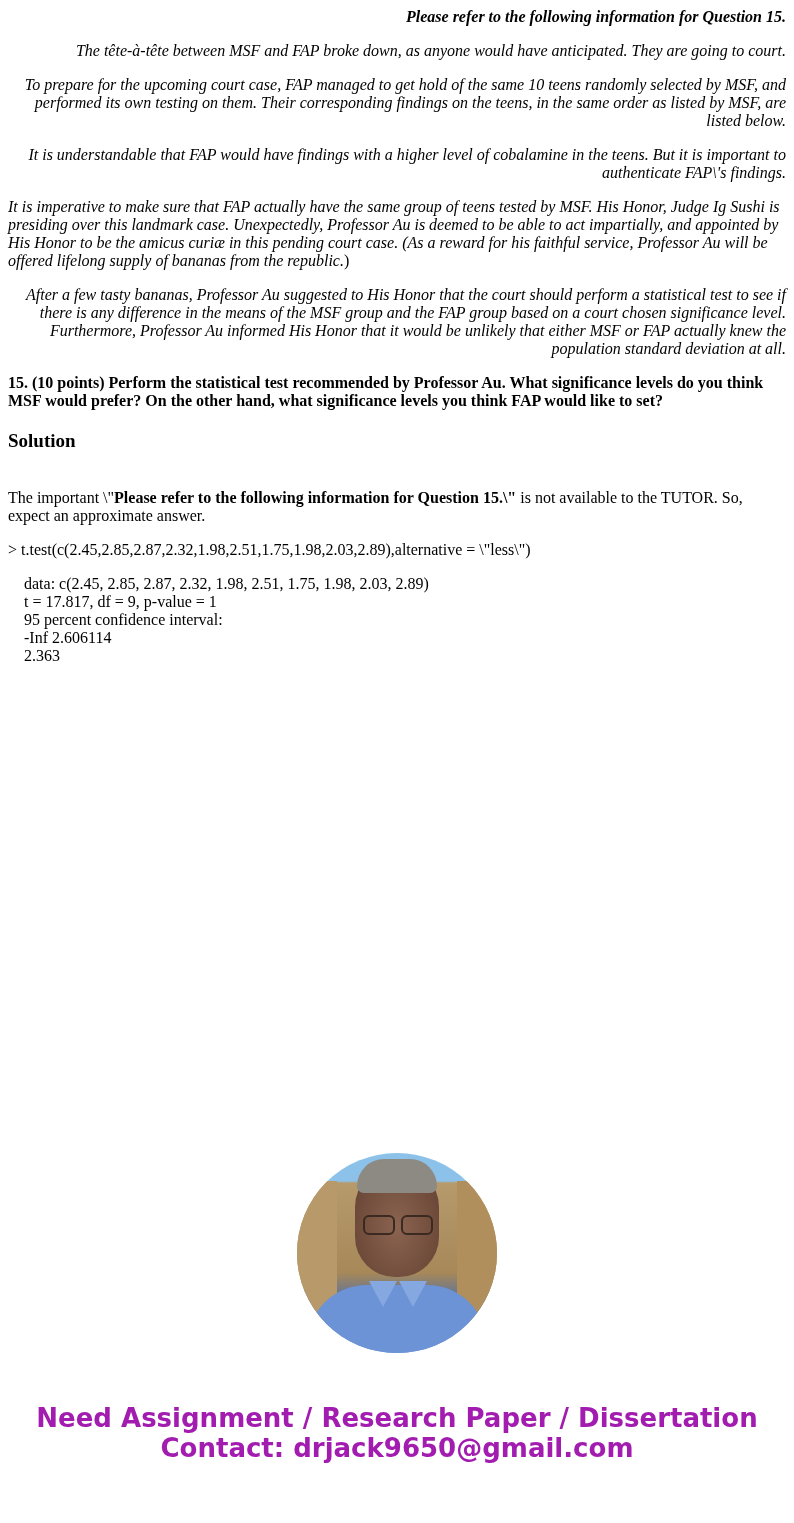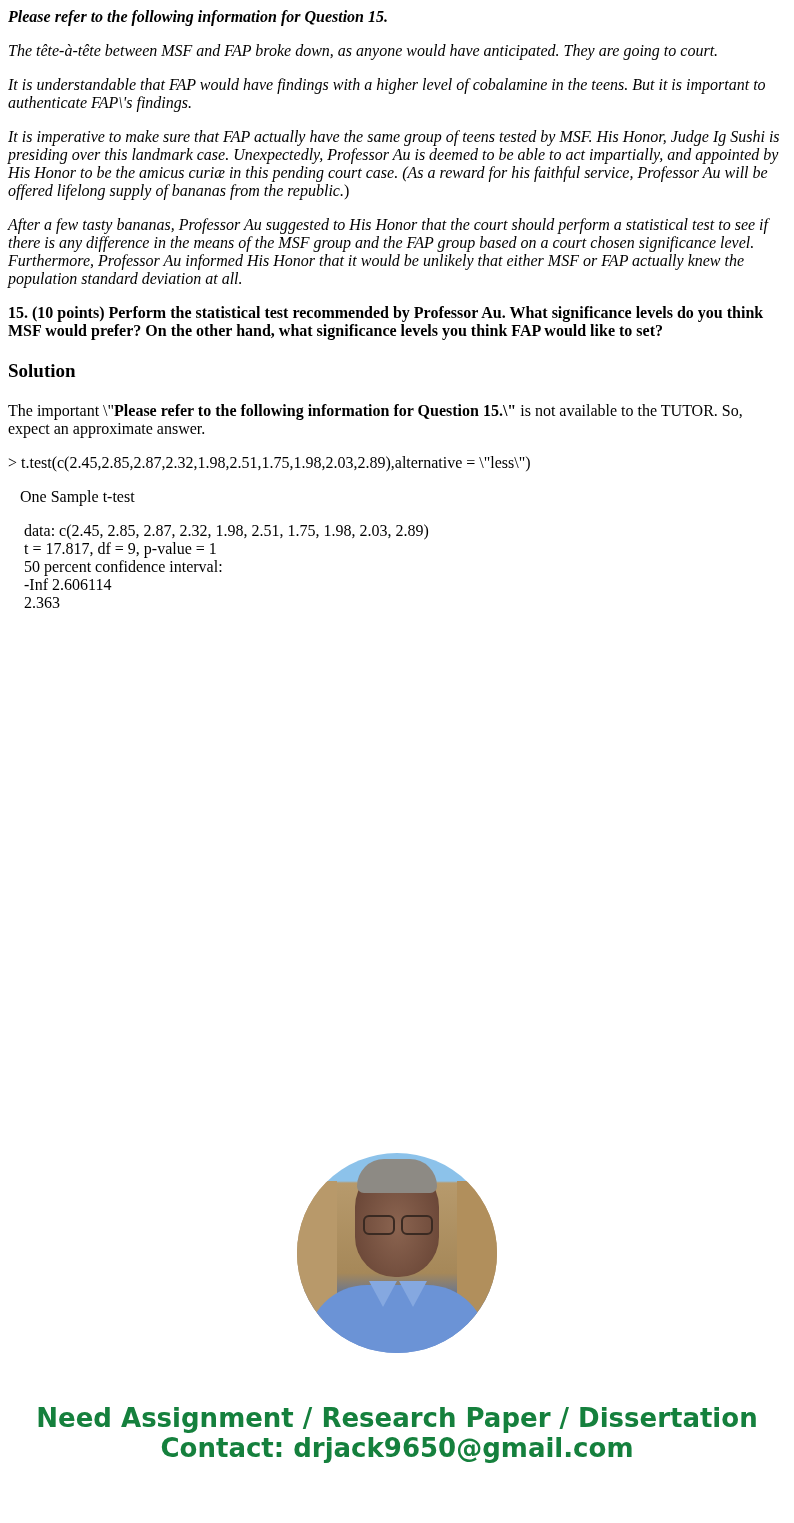--- a/index.html
+++ b/index.html
@@ -8,23 +8,23 @@
       height: 1523px;
       position: relative;
       font-family: "Liberation Serif", serif;
       font-size: 16px;
       color: #000;
       line-height: 18px;
       overflow: hidden;
     }
     .content { position: absolute; left: 8px; top: 8px; width: 778px; }
     p { margin: 0 0 16px 0; }
-    .it { font-style: italic; }
+    .it { font-style: italic; text-align: right; }
     .bq { font-weight: bold; }
-    h3 { font-size: 19px; font-weight: bold; margin: 20px 0 20px 0; line-height: 22px; }
+    h3 { font-size: 19px; font-weight: bold; margin: 20px 0 37px 0; line-height: 22px; }
     .pre-line { white-space: pre; }
     .rout { margin: 16px; }
     .avatar {
       position: absolute; left: 297px; top: 1153px;
       width: 200px; height: 200px; border-radius: 50%;
       overflow: hidden;
       background: linear-gradient(180deg, #8cc2ea 0%, #8cc2ea 14%, #b79a6c 15%, #a68859 60%, #4f6fa8 75%, #6a92d4 100%);
     }
     .avatar .bg-l { position:absolute; left:0; top:28px; width:40px; height:140px; background:#b8996a; }
     .avatar .bg-r { position:absolute; right:0; top:28px; width:40px; height:140px; background:#b18f5c; }
@@ -48,42 +48,42 @@
     .avatar .shirt {
       position:absolute; left:10px; top:132px; width:180px; height:90px;
       border-radius: 60px 60px 0 0; background:#6b93d6;
     }
     .avatar .collar-l { position:absolute; left:72px; top:128px; width:0; height:0; border-left:14px solid transparent; border-right:14px solid transparent; border-top:26px solid #85a8e0; }
     .avatar .collar-r { position:absolute; left:102px; top:128px; width:0; height:0; border-left:14px solid transparent; border-right:14px solid transparent; border-top:26px solid #85a8e0; }
     .promo {
       position: absolute; left: 0; top: 1403px; width: 794px;
       text-align: center;
       font-family: "DejaVu Sans", sans-serif;
-      font-weight: bold; font-size: 26px; line-height: 30px; color: #15803d;
+      font-weight: bold; font-size: 26px; line-height: 30px; color: #a21caf;
     }
   </style>
 </head>
 <body>
 
 <div class="content">
   <p class="it bq">Please refer to the following information for Question 15.</p>
   <p class="it">The tête-à-tête between MSF and FAP broke down, as anyone would have anticipated. They are going to court.</p>
+  <p class="it">To prepare for the upcoming court case, FAP managed to get hold of the same 10 teens randomly selected by MSF, and performed its own testing on them. Their corresponding findings on the teens, in the same order as listed by MSF, are listed below.</p>
   <p class="it">It is understandable that FAP would have findings with a higher level of cobalamine in the teens. But it is important to authenticate FAP\'s findings.</p>
   <p><span class="it">It is imperative to make sure that FAP actually have the same group of teens tested by MSF. His Honor, Judge Ig Sushi is presiding over this landmark case. Unexpectedly, Professor Au is deemed to be able to act impartially, and appointed by His Honor to be the amicus curiæ in this pending court case. (</span><span class="it">As a reward for his faithful service, Professor Au will be offered lifelong supply of bananas from the republic.</span><span>)</span></p>
   <p class="it">After a few tasty bananas, Professor Au suggested to His Honor that the court should perform a statistical test to see if there is any difference in the means of the MSF group and the FAP group based on a court chosen significance level. Furthermore, Professor Au informed His Honor that it would be unlikely that either MSF or FAP actually knew the population standard deviation at all.</p>
   <p class="bq">15. (10 points) Perform the statistical test recommended by Professor Au. What significance levels do you think MSF would prefer? On the other hand, what significance levels you think FAP would like to set?</p>
 
   <h3>Solution</h3>
   <p><span>The important \"</span><b>Please refer to the following information for Question 15.\"</b><span> is not available to the TUTOR. So, expect an approximate answer.</span></p>
   <p>&gt; t.test(c(2.45,2.85,2.87,2.32,1.98,2.51,1.75,1.98,2.03,2.89),alternative = \"less\")</p>
-  <p class="pre-line">   One Sample t-test</p>
   <div class="rout">
     <div>data: c(2.45, 2.85, 2.87, 2.32, 1.98, 2.51, 1.75, 1.98, 2.03, 2.89)</div>
     <div>t = 17.817, df = 9, p-value = 1</div>
-    <div>50 percent confidence interval:</div>
+    <div>95 percent confidence interval:</div>
     <div>-Inf 2.606114</div>
     <div>2.363</div>
   </div>
 </div>
 
 <div class="avatar">
   <div class="bg-l"></div>
   <div class="bg-r"></div>
   <div class="shirt"></div>
   <div class="collar-l"></div>

